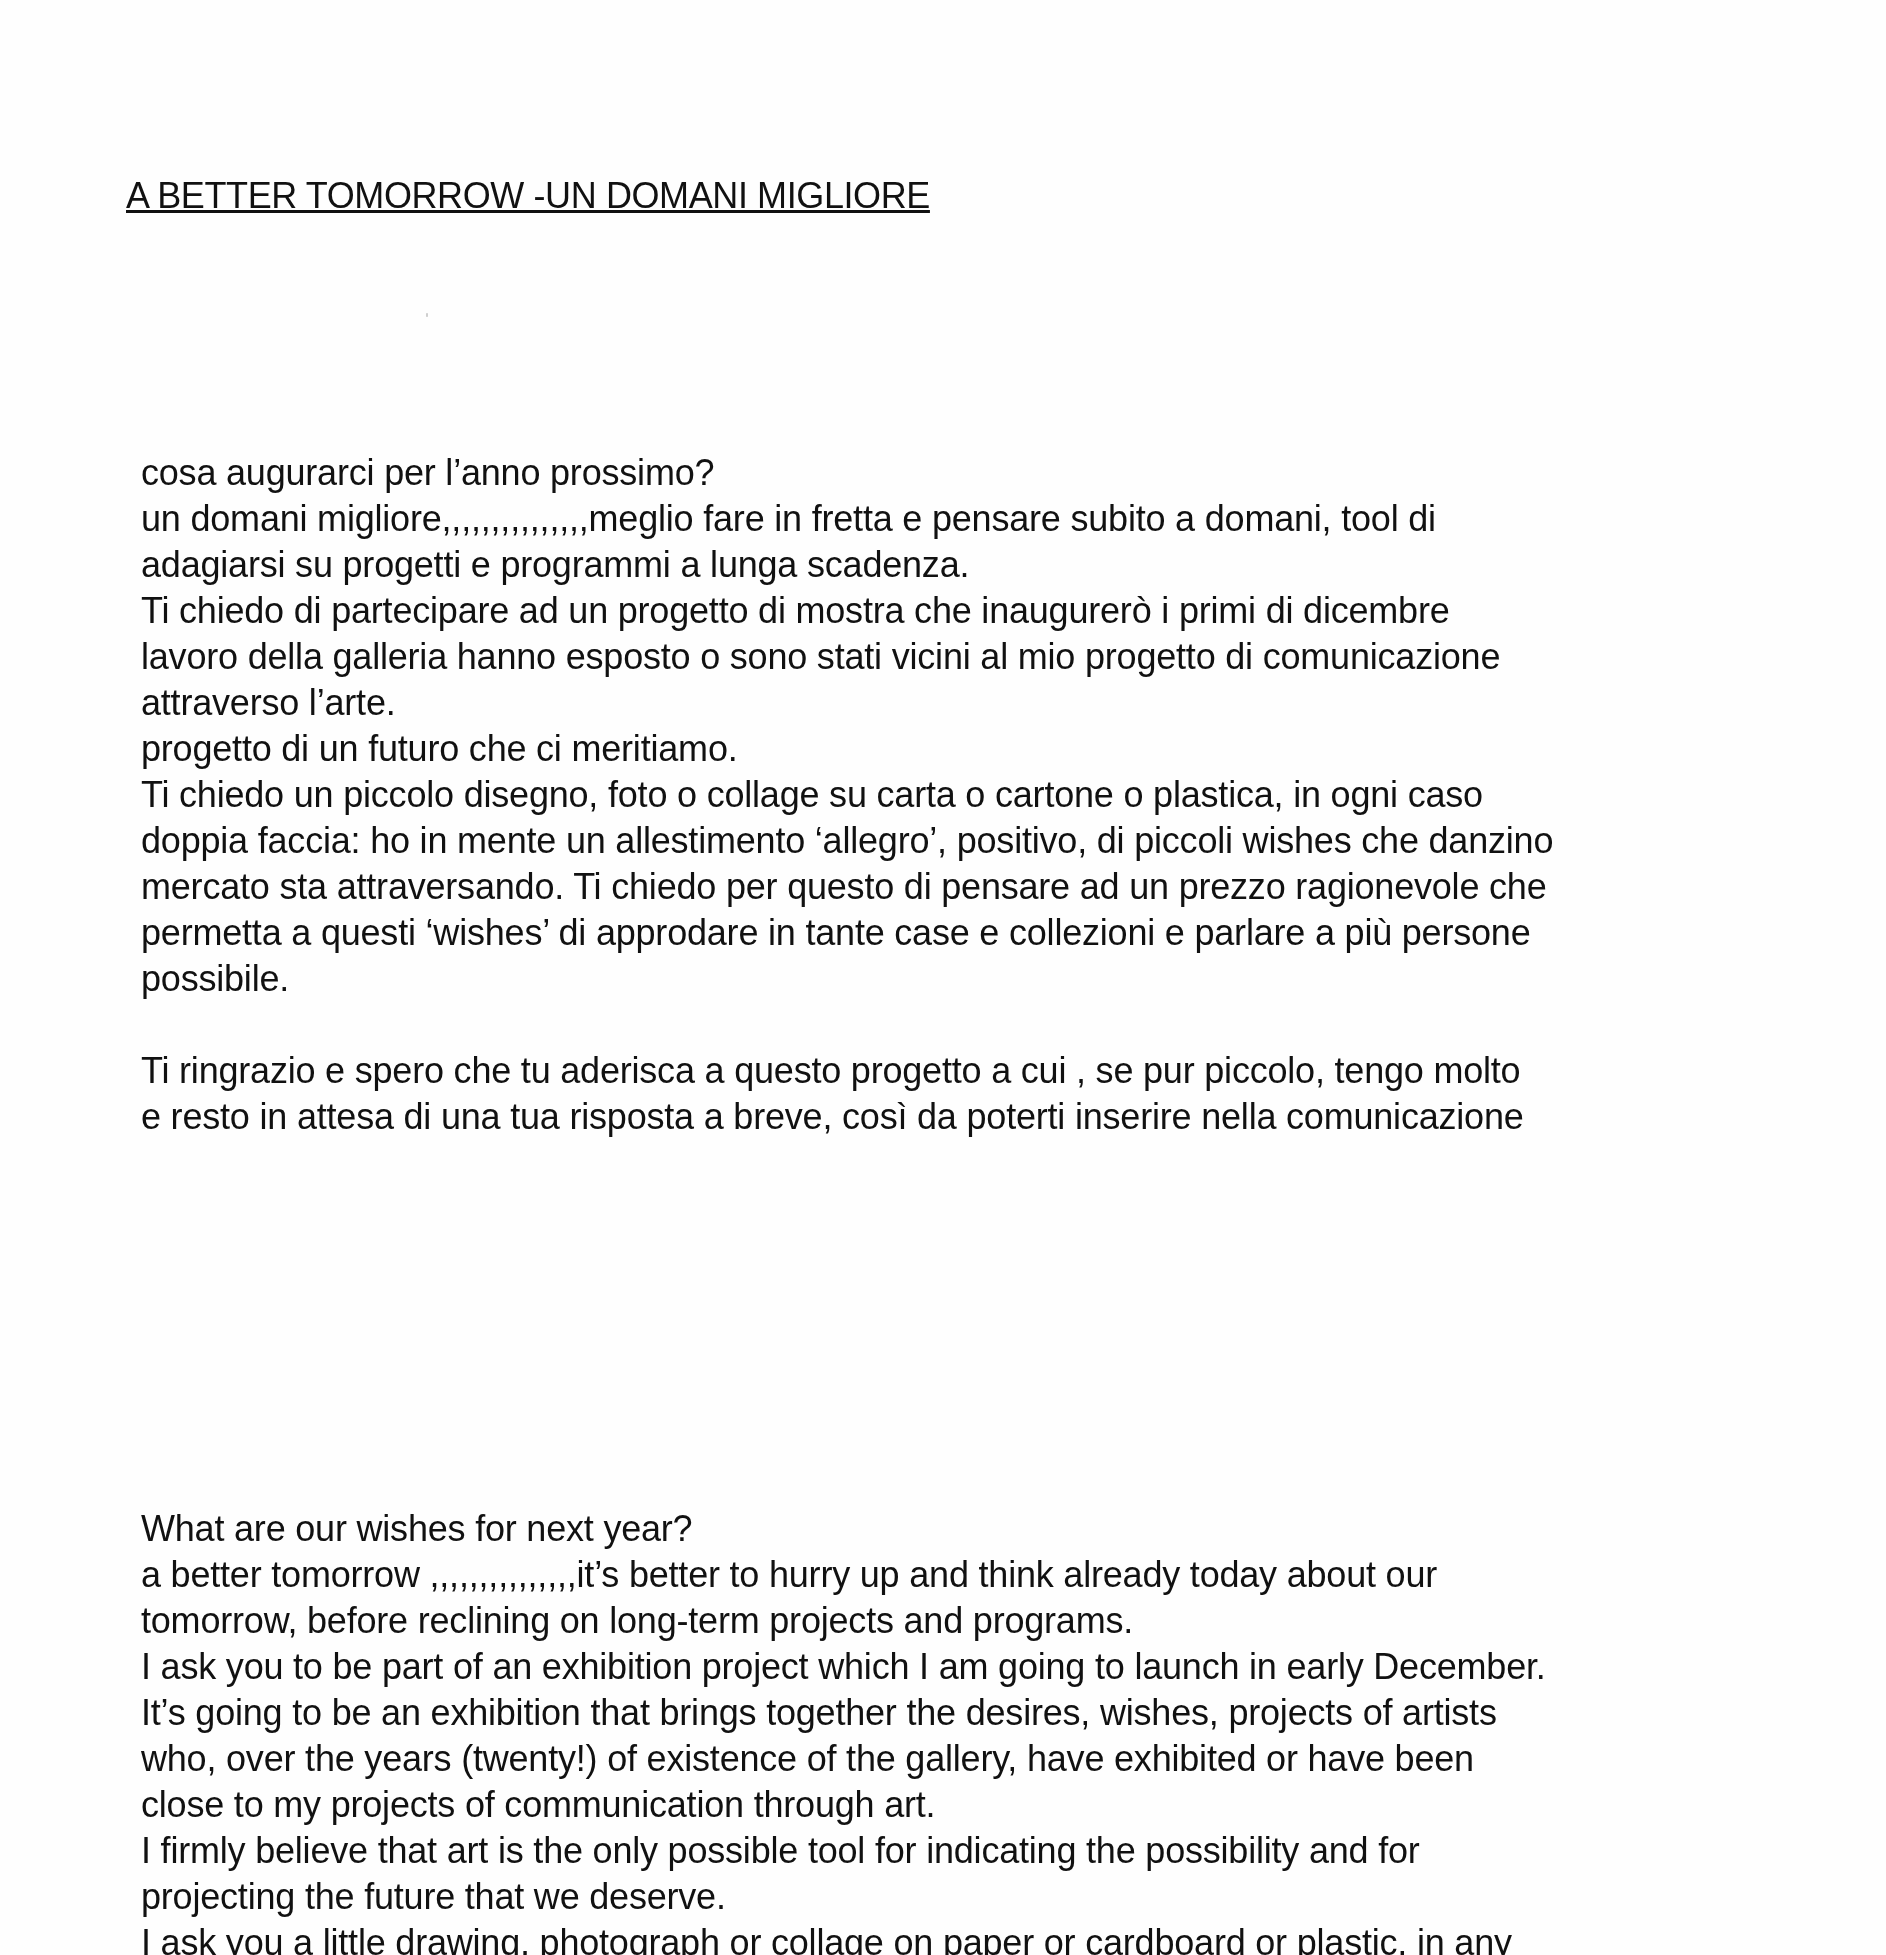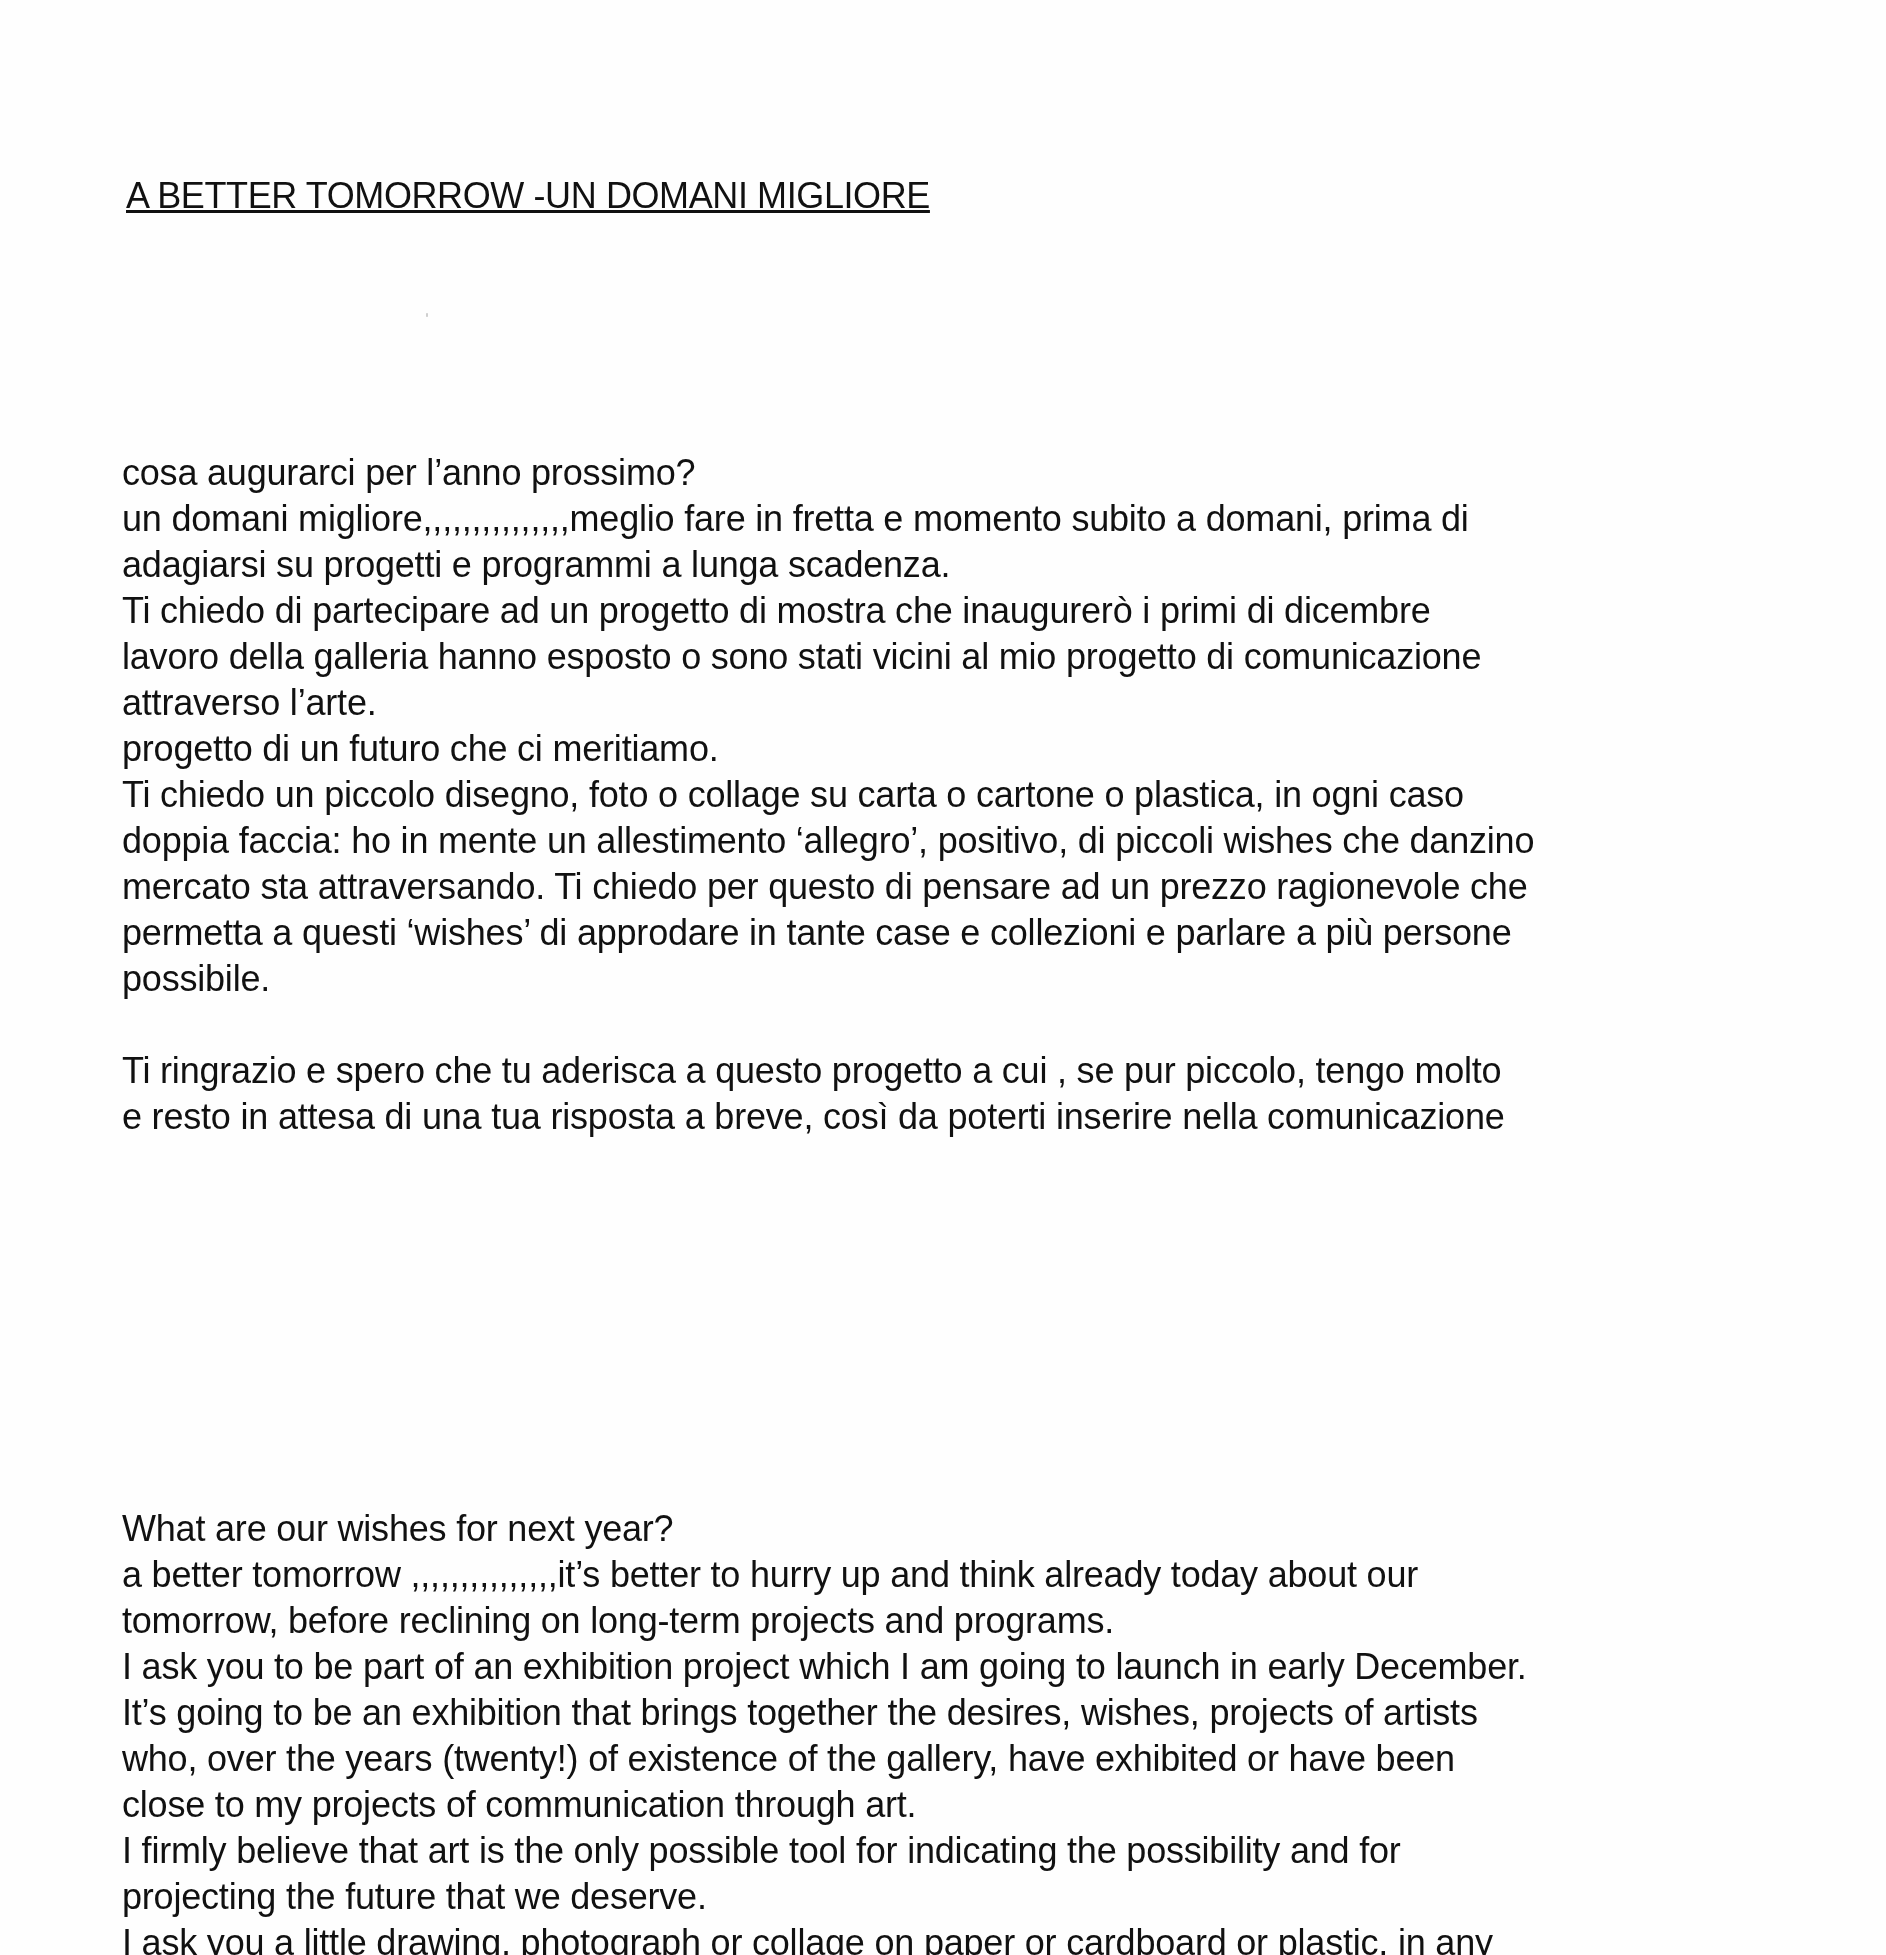--- a/index.html
+++ b/index.html
@@ -38,20 +38,21 @@
       left: 122px;
       width: 1682px;
       font-size: 36px;
       line-height: 46px;
       letter-spacing: -0.2px;
     }
     .block .line {
       display: block;
       white-space: nowrap;
       height: 46px;
+      margin-left: 19px;
     }
     .block .gap {
       display: block;
       height: 46px;
     }
     #italian { top: 450px; }
     #english { top: 1506px; }
     .speck {
       position: absolute;
       background: #cfcfcf;
@@ -61,21 +62,21 @@
 </head>
 <body>
 
 <div class="page">
 
   <div class="title">A BETTER TOMORROW -UN DOMANI MIGLIORE</div>
 
   <div class="block" id="italian">
     <div>
       <span class="line">cosa augurarci per l’anno prossimo?</span>
-      <span class="line">un domani migliore,,,,,,,,,,,,,,,meglio fare in fretta e momento subito a domani, prima di</span>
+      <span class="line">un domani migliore,,,,,,,,,,,,,,,meglio fare in fretta e pensare subito a domani, tool di</span>
       <span class="line">adagiarsi su progetti e programmi a lunga scadenza.</span>
       <span class="line">Ti chiedo di partecipare ad un progetto di mostra che inaugurerò i primi di dicembre</span>
       <span class="line">lavoro della galleria hanno esposto o sono stati vicini al mio progetto di comunicazione</span>
       <span class="line">attraverso l’arte.</span>
       <span class="line">progetto di un futuro che ci meritiamo.</span>
       <span class="line">Ti chiedo un piccolo disegno, foto o collage su carta o cartone o plastica, in ogni caso</span>
       <span class="line">doppia faccia: ho in mente un allestimento ‘allegro’, positivo, di piccoli wishes che danzino</span>
       <span class="line">mercato sta attraversando. Ti chiedo per questo di pensare ad un prezzo ragionevole che</span>
       <span class="line">permetta a questi ‘wishes’ di approdare in tante case e collezioni e parlare a più persone</span>
       <span class="line">possibile.</span>

